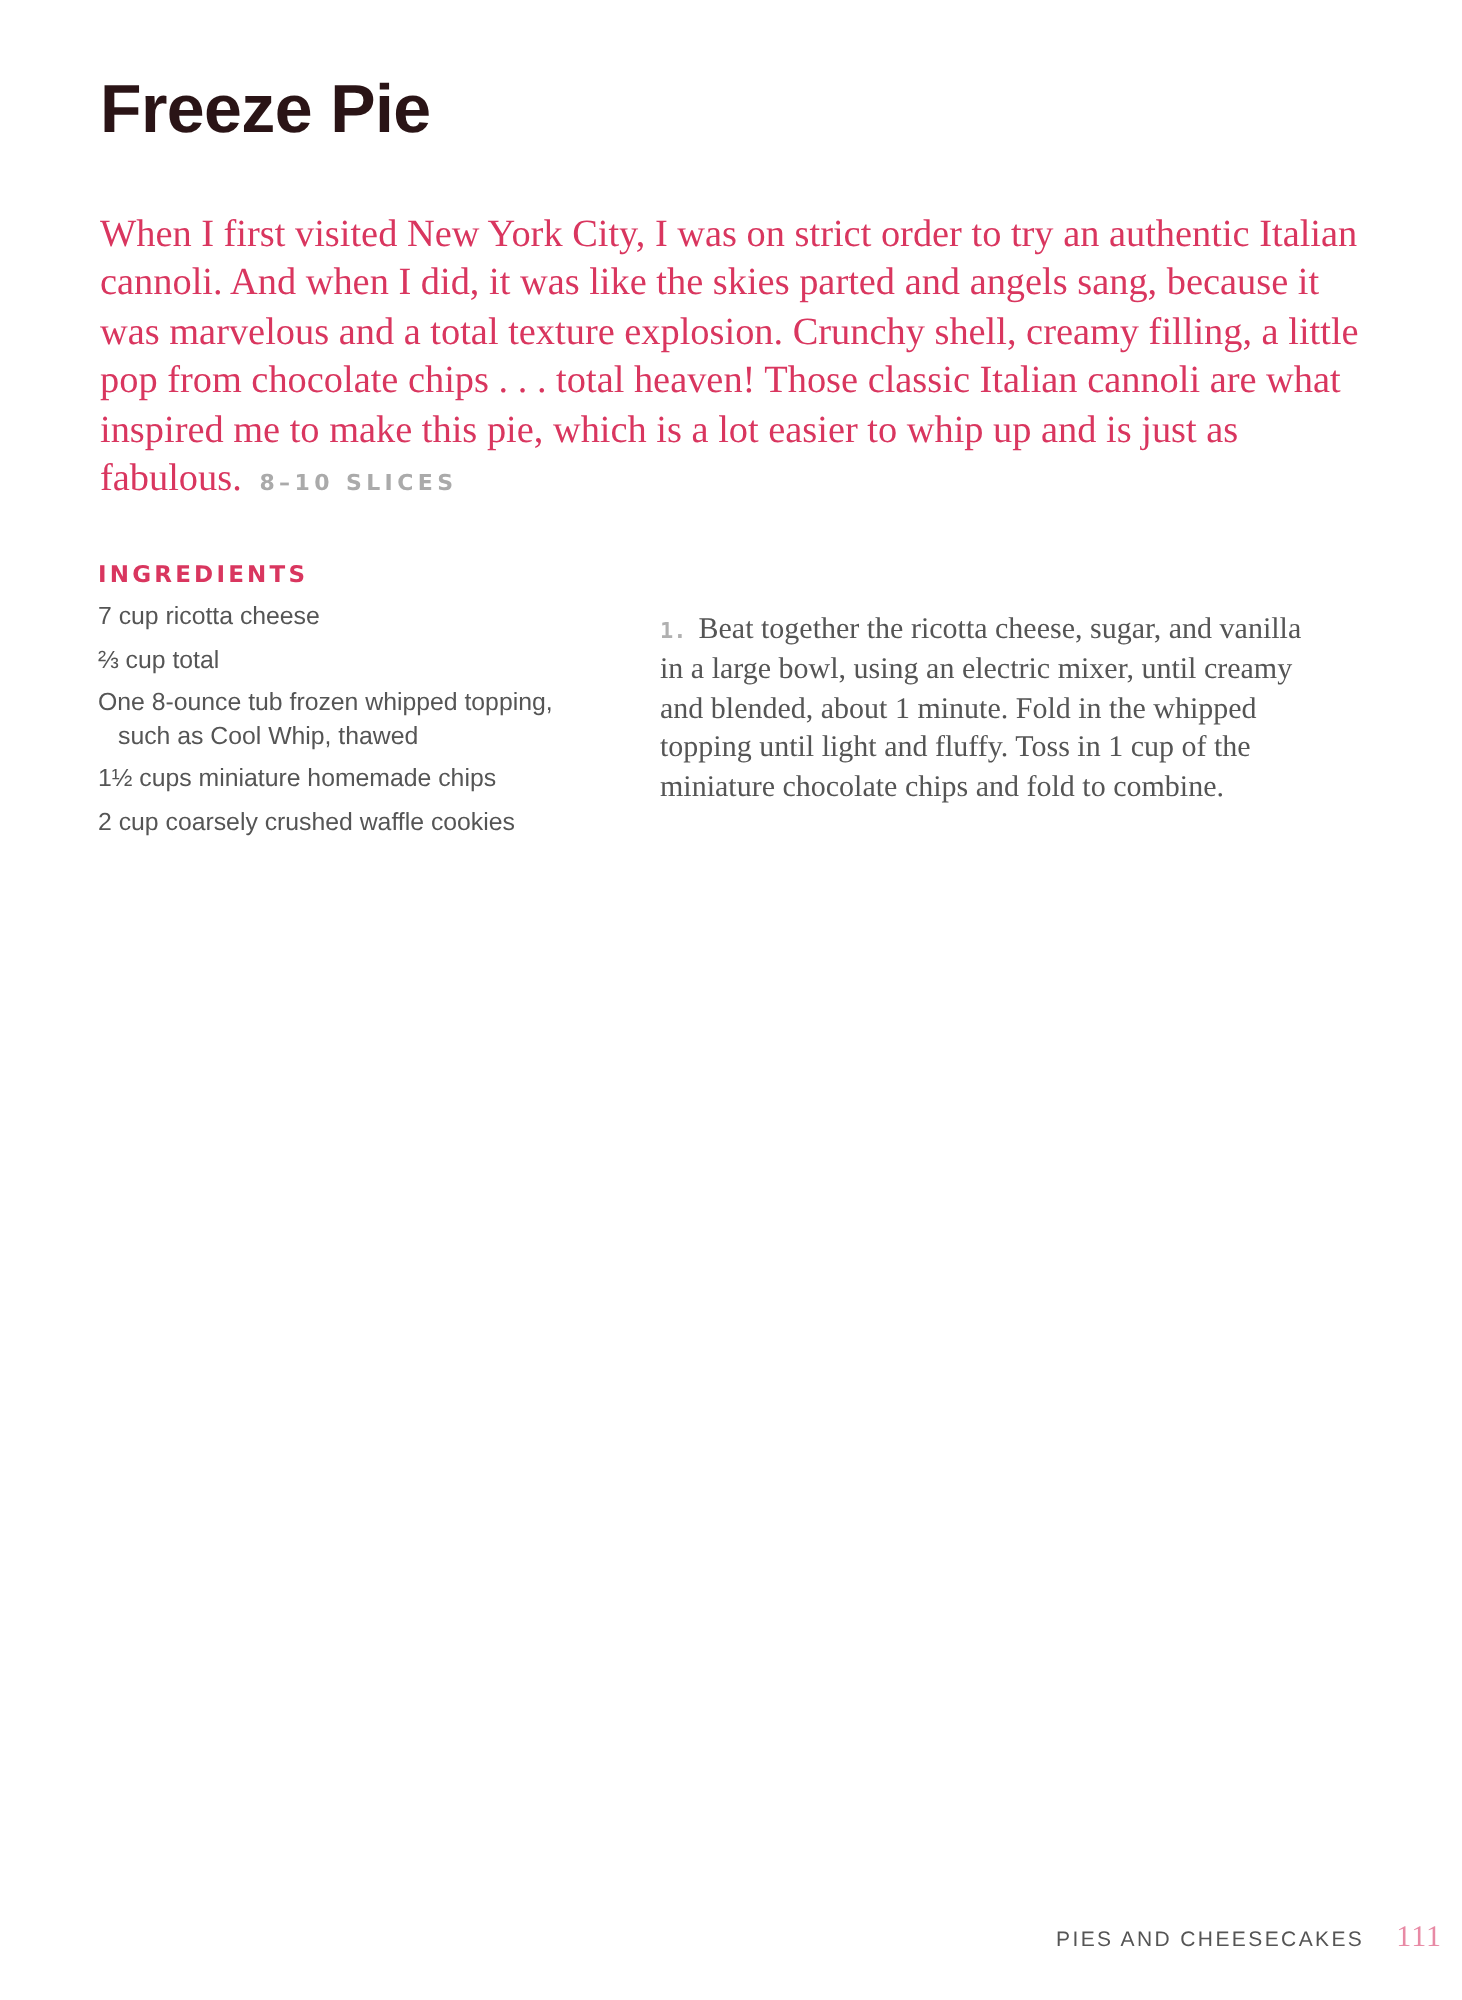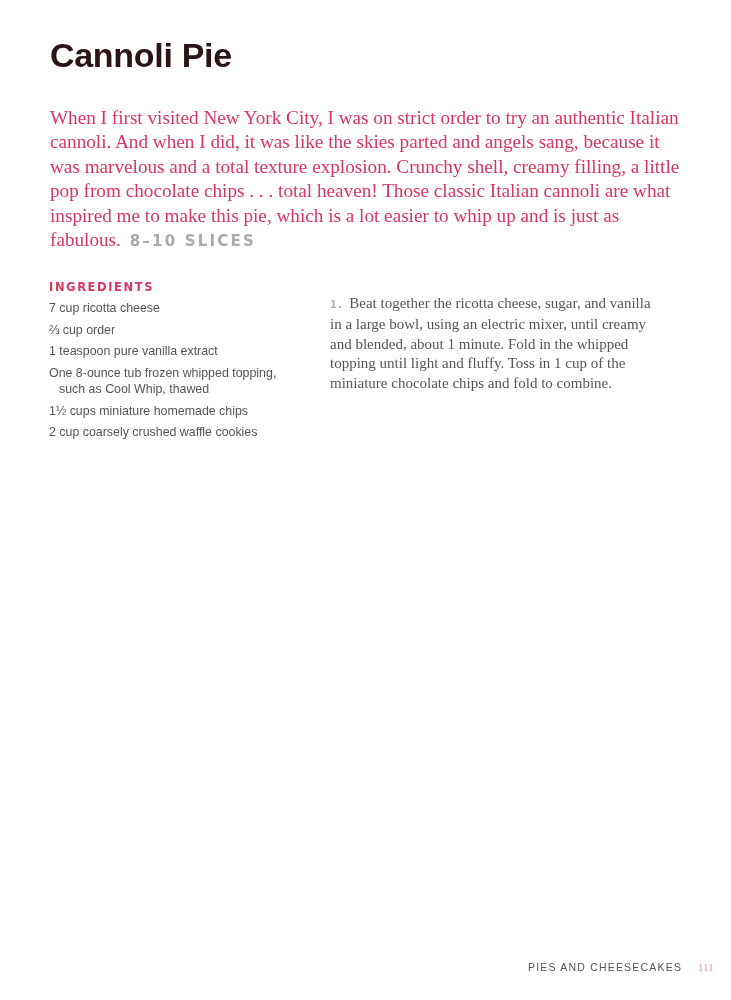--- a/index.html
+++ b/index.html
@@ -8,70 +8,69 @@
       position:absolute; left:50px; top:36px;
       font-family:"Liberation Sans", sans-serif; font-weight:bold;
       font-size:34px; color:#2a1416; letter-spacing:-0.3px; margin:0;
     }
     .intro {
       position:absolute; left:50px; top:106px; width:640px;
       font-family:"Liberation Serif", serif; font-size:19.2px; line-height:24.4px;
       color:#d9365f; margin:0;
     }
     .yield {
-      font-family:"DejaVu Sans", sans-serif; font-weight:bold; font-size:15px;
+      font-family:"DejaVu Sans", sans-serif; font-weight:bold; font-size:11px;
       letter-spacing:2.2px; color:#aaaaaa; margin-left:4px;
     }
     .ing-col {
       position:absolute; left:49px; top:280px; width:255px;
       font-family:"Liberation Sans", sans-serif; color:#555;
     }
     .ing-head {
       font-family:"DejaVu Sans", sans-serif; font-weight:bold; font-size:11.5px;
       letter-spacing:1.6px; color:#d9365f; margin:0 0 6px 0;
     }
     .ing-list { list-style:none; margin:0; padding:0; }
     .ing-list li {
       font-size:12.4px; line-height:16.5px; margin-bottom:5px;
       padding-left:10px; text-indent:-10px; color:#555;
     }
     .steps {
       position:absolute; left:330px; top:290px; width:335px;
       font-family:"Liberation Serif", serif; color:#555;
     }
     .step {
-      font-size:15px; line-height:19.8px; margin:4px 0 11px 0;
+      font-size:15px; line-height:19.8px; margin:16px 0 11px 0;
     }
     .step-num {
       font-family:"DejaVu Sans Mono", monospace; font-weight:bold; font-size:11px;
       color:#b0b0b0; margin-right:6px;
     }
     .footer {
       position:absolute; left:528px; top:961px;
       font-family:"Liberation Sans", sans-serif; font-size:10.5px;
       letter-spacing:1.2px; color:#555;
     }
     .page-num {
-      margin-left:16px; color:#e88aa5; font-family:"Liberation Serif", serif; font-size:10px;
+      margin-left:16px; color:#e88aa5; font-family:"Liberation Serif", serif; font-size:15px;
       letter-spacing:0.5px;
     }
   </style>
 </head>
 <body>
 
-<h1 class="title">Cannoli Pie</h1>
+<h1 class="title">Freeze Pie</h1>
 
 <p class="intro"><span>When I first visited New York City, I was on strict order to try an authentic Italian cannoli. And when I did, it was like the skies parted and angels sang, because it was marvelous and a total texture explosion. Crunchy shell, creamy filling, a little pop from chocolate chips . . . total heaven! Those classic Italian cannoli are what inspired me to make this pie, which is a lot easier to whip up and is just as fabulous.</span> <span class="yield">8–10 SLICES</span></p>
 
 <div class="ing-col">
   <h2 class="ing-head">INGREDIENTS</h2>
   <ul class="ing-list">
     <li>7 cup ricotta cheese</li>
-    <li>⅔ cup order</li>
-    <li>1 teaspoon pure vanilla extract</li>
+    <li>⅔ cup total</li>
     <li>One 8-ounce tub frozen whipped topping, such as Cool Whip, thawed</li>
     <li>1½ cups miniature homemade chips</li>
     <li>2 cup coarsely crushed waffle cookies</li>
   </ul>
 </div>
 
 <div class="steps">
   <p class="step"><span class="step-num">1.</span><span>Beat together the ricotta cheese, sugar, and vanilla in a large bowl, using an electric mixer, until creamy and blended, about 1 minute. Fold in the whipped topping until light and fluffy. Toss in 1 cup of the miniature chocolate chips and fold to combine.</span></p>
 </div>
 

